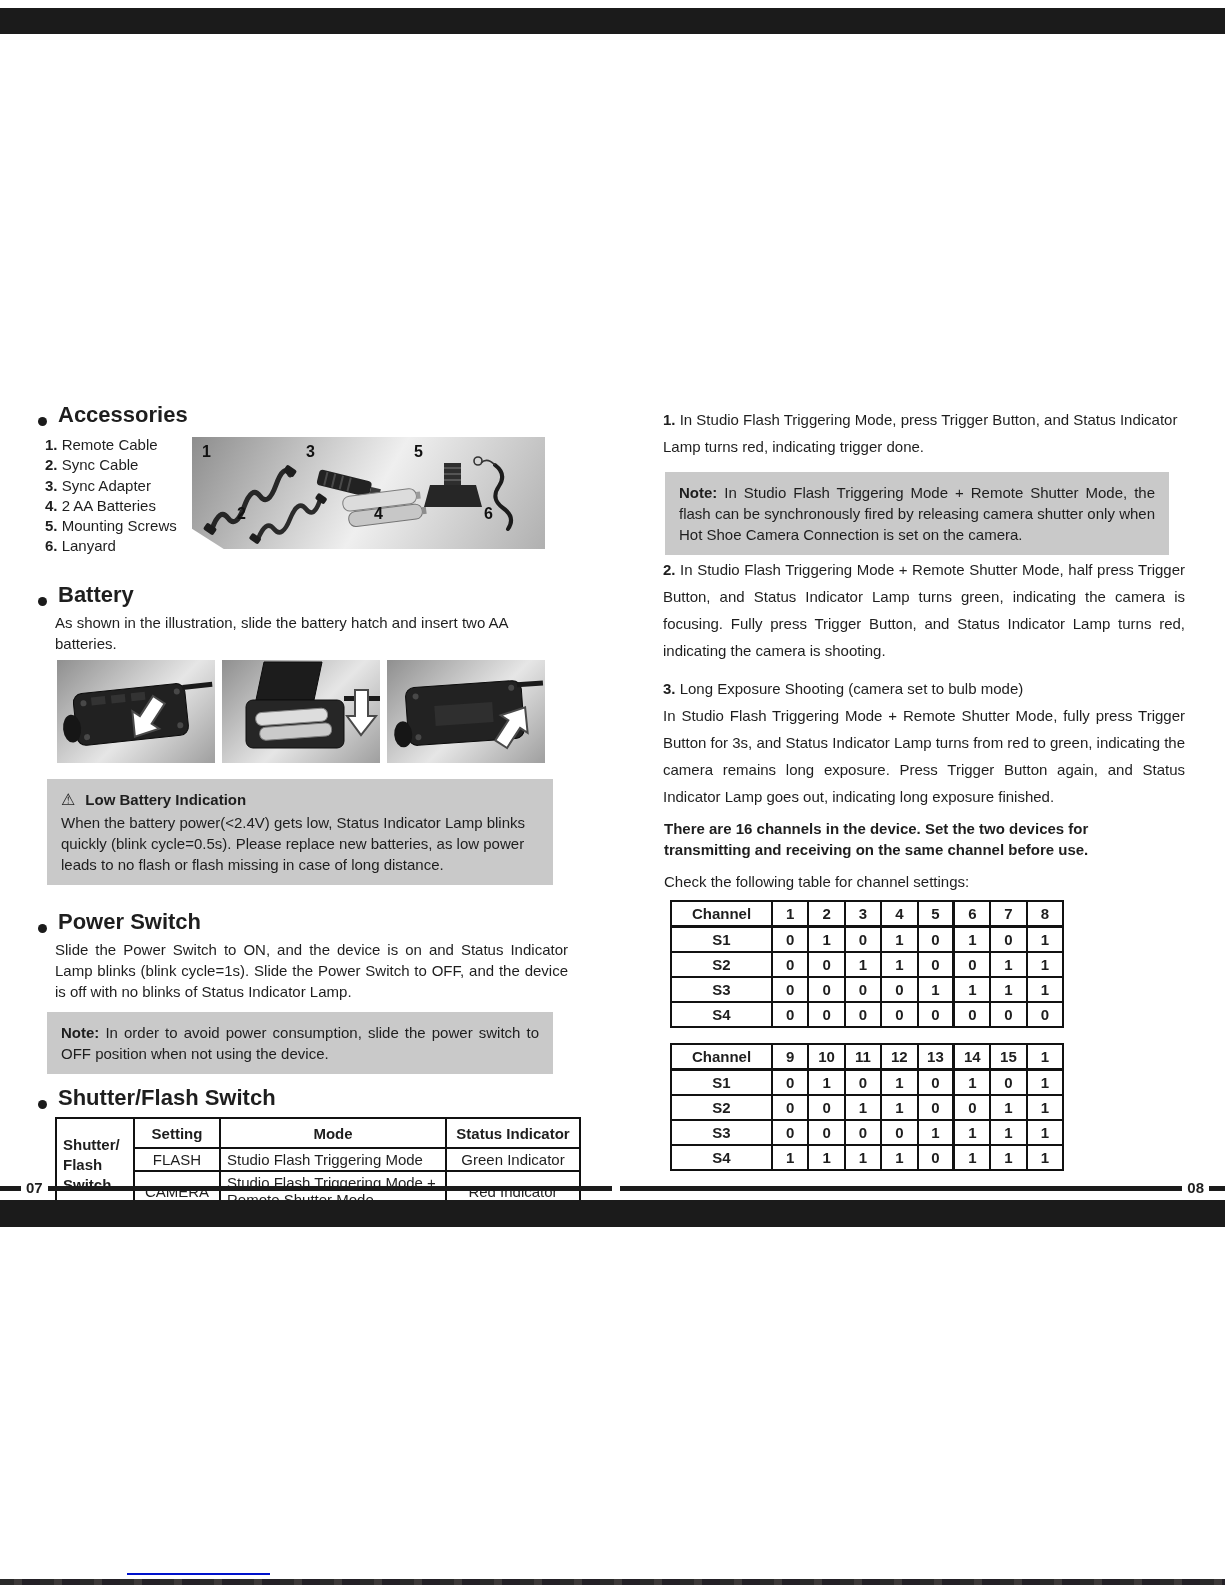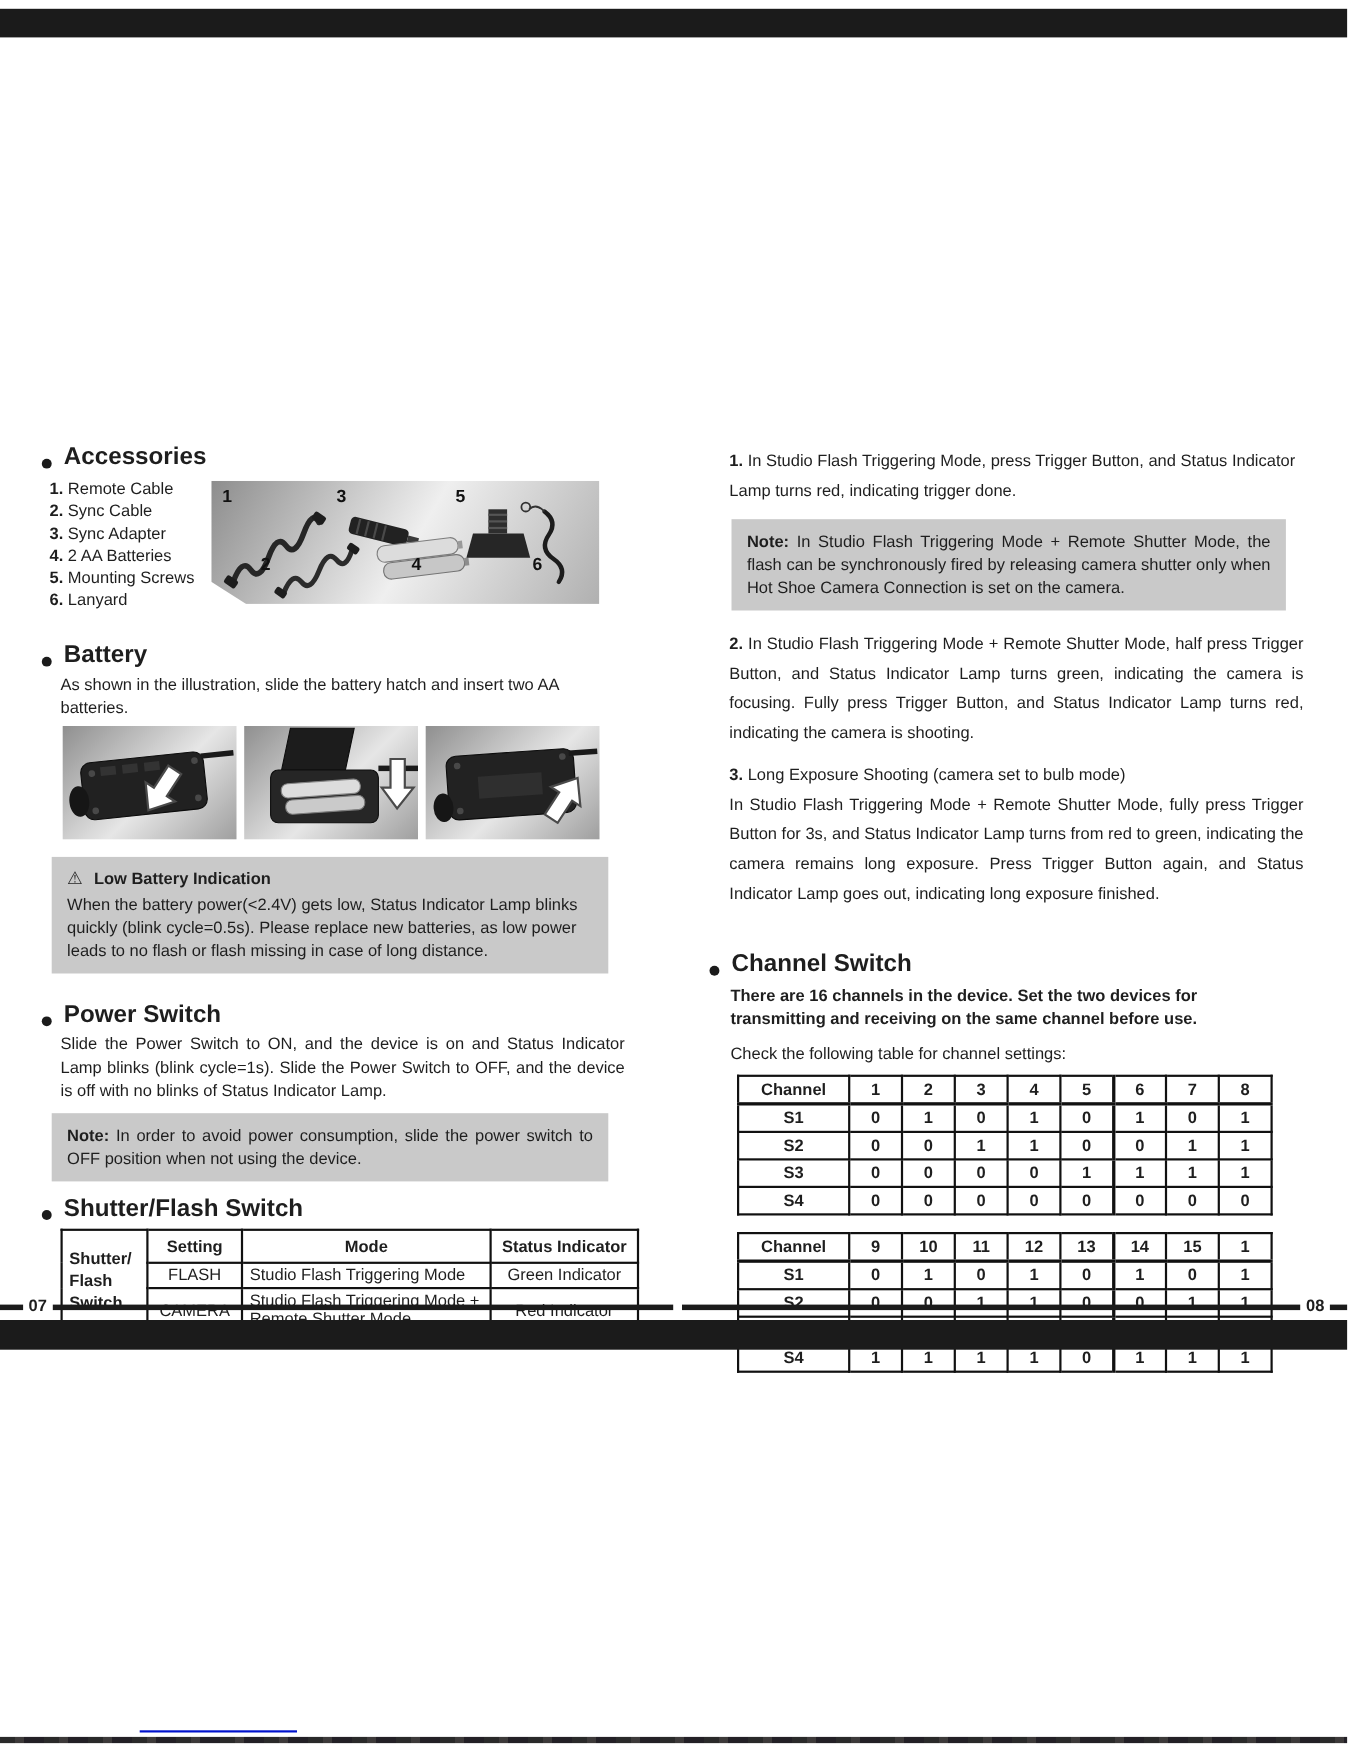--- a/index.html
+++ b/index.html
@@ -51,21 +51,21 @@
   .sf-rowhead{font-weight:bold;text-align:left;width:64px;padding-left:8px;line-height:20px;}
   .sf-set{width:72px;}
   .sf-mode{width:212px;text-align:left;padding-left:7px;}
   .sf-status{width:120px;}
 
   
   .para{font-size:15px;line-height:27px;margin-left:18px;width:522px;}
   .note-right{margin:12px 0 0 20px;width:476px;}
   .cs-bold-intro{font-weight:bold;font-size:15px;line-height:21px;margin:8px 0 0 19px;width:500px;}
   .cs-check{font-size:15px;line-height:21px;margin:11px 0 0 19px;}
-  .channel-table{border-collapse:collapse;table-layout:fixed;width:487px;margin-left:25px;
+  .channel-table{border-collapse:collapse;table-layout:fixed;width:394px;margin-left:25px;
       font-size:15px;font-weight:bold;text-align:center;}
   .channel-table th,.channel-table td{border:2px solid #111;height:23px;padding:0;}
   .channel-table thead th{border-bottom-width:3px;}
   .channel-table tr > :first-child{width:99px;}
   .channel-table tr > :nth-child(7){border-left-width:3px;}
   .tbl1{margin-top:8px;}
   .tbl2{margin-top:15px;}
 
   
   .footer{position:absolute;top:1181px;height:14px;display:flex;align-items:center;}
@@ -257,33 +257,29 @@
   <div class="col col-right">
 
     <div class="para">
       <b>1.</b><span> In Studio Flash Triggering Mode, press Trigger Button, and Status Indicator Lamp turns red, indicating trigger done.</span>
     </div>
 
     <div class="graybox note-right just">
       <b>Note:</b><span> In Studio Flash Triggering Mode + Remote Shutter Mode, the flash can be synchronously fired by releasing camera shutter only when Hot Shoe Camera Connection is set on the camera.</span>
     </div>
 
-    <div class="para just" style="margin-top:17px">
+    <div class="para just" style="margin-top:1px">
       <b>2.</b><span> In Studio Flash Triggering Mode + Remote Shutter Mode, half press Trigger Button, and Status Indicator Lamp turns green, indicating the camera is focusing. Fully press Trigger Button, and Status Indicator Lamp turns red, indicating the camera is shooting.</span>
     </div>
 
     <div class="para" style="margin-top:11px">
       <span style="display:block"><b>3.</b><span> Long Exposure Shooting (camera set to bulb mode)</span></span>
       <span class="just" style="display:block">In Studio Flash Triggering Mode + Remote Shutter Mode, fully press Trigger Button for 3s, and Status Indicator Lamp turns from red to green, indicating the camera remains long exposure. Press Trigger Button again, and Status Indicator Lamp goes out, indicating long exposure finished.</span>
     </div>
 
-    <div class="sec-head" style="margin-top:39px">
-      <span class="bullet"></span>
-      <span>Channel Switch</span>
-    </div>
     <div class="cs-bold-intro">There are 16 channels in the device. Set the two devices for transmitting and receiving on the same channel before use.</div>
     <div class="cs-check">Check the following table for channel settings:</div>
 
     <table class="channel-table tbl1">
       <thead>
           <tr>
             <th>Channel</th>
             <th>1</th>
             <th>2</th>
             <th>3</th>

